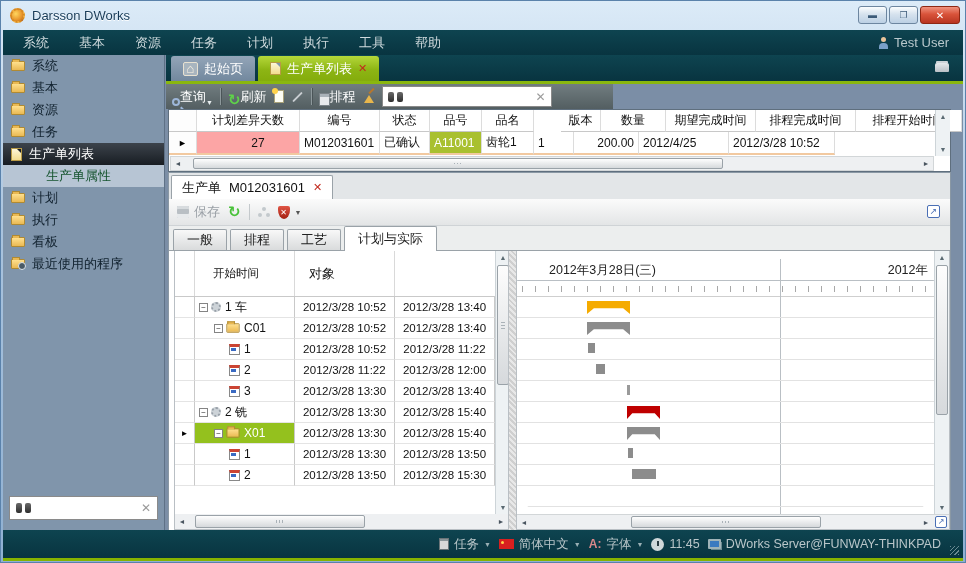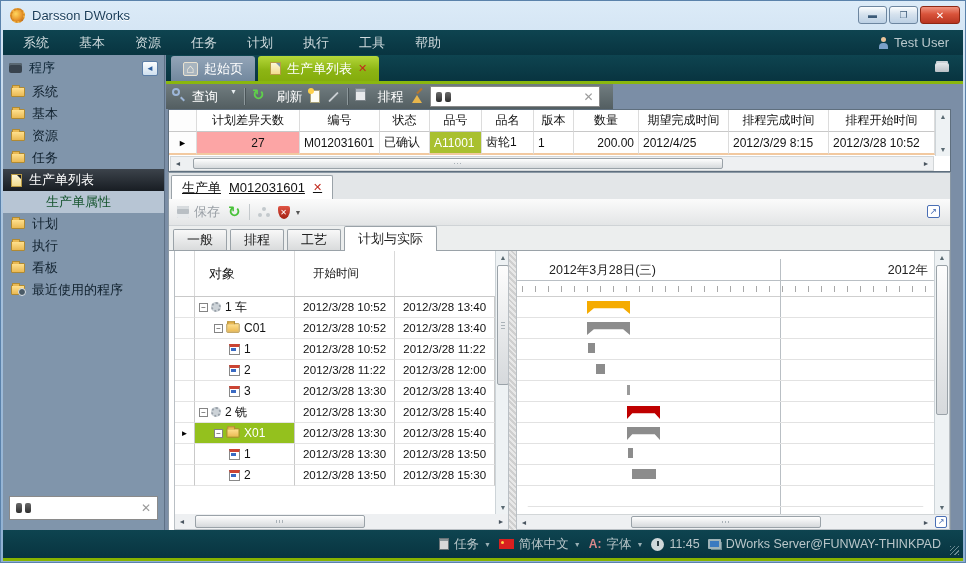--- a/index.html
+++ b/index.html
@@ -59,21 +59,21 @@
   .tab { height:25px; display:flex; align-items:center; gap:6px; padding:0 12px; font-size:13px; color:#fff; border-radius:3px 3px 0 0; margin-right:3px; }
   .tab.inactive { background:linear-gradient(#8fa2b6,#76abb); background:linear-gradient(#93a5b8,#72889e); }
   .tab.active { background:linear-gradient(#b5d83a,#8db514 55%,#84ac0c); }
   .i-home { color:#fbf3e2; font-size:13px; line-height:10px; background:#a8b5bf; border:1px solid #e8e2d2; border-radius:2px; width:15px; height:14px; display:flex; align-items:center; justify-content:center; }
   .x-red { color:#c22a1e; font-size:11px; font-weight:bold; }
   .i-pin { margin-left:auto; margin-right:14px; align-self:center; width:14px; height:9px; background:linear-gradient(#e6e9ec,#b9c0c6); border-radius:2px 2px 1px 1px; box-shadow:0 -3px 0 -1px #cdd3d8; }
   
   .toolbar { position:absolute; top:29px; left:0; right:0; height:25px; background:#7b8ea6; }
   .toolbar-dark { position:absolute; left:0; top:0; width:447px; height:25px; background:linear-gradient(#717d80,#535e61);
       display:flex; align-items:center; gap:7px; padding:0 6px; color:#fff; font-size:13px; }
-  .tb-btn { display:flex; align-items:flex-start; gap:12px; }
+  .tb-btn { display:flex; align-items:flex-end; gap:0; }
   .sep { width:1px; height:17px; background:#8d989b; box-shadow:1px 0 0 #4b5558; }
   .i-mag { width:8px; height:8px; border:2px solid #9db6d8; border-radius:50%; position:relative; flex:none; }
   .i-mag::after { content:""; position:absolute; width:5px; height:2px; background:#9db6d8; transform:rotate(45deg); left:6px; top:8px; }
   .caret { font-size:7px; color:#e8eef0; }
   .i-refresh { color:#5fd24a; font-size:15px; font-weight:bold; line-height:13px; }
   .i-newdoc { width:10px; height:13px; background:#fdfdf4; border:1px solid #a9a27a; position:relative; }
   .i-newdoc::after { content:""; position:absolute; left:-3px; top:-3px; width:6px; height:6px; background:#ffd24a; border-radius:50%; }
   .i-pencil { width:13px; height:2px; background:#c9ced2; transform:rotate(-45deg); border-radius:1px; }
   .i-calc { width:11px; height:13px; background:#e8eaec; border:1px solid #7b8388; box-shadow:inset 0 3px 0 #aab2b8; }
   .i-broom { width:12px; height:12px; position:relative; }
@@ -96,21 +96,21 @@
   .sb-arrow { width:14px; text-align:center; color:#4a5560; font-size:7px; flex:none; }
   .sb-track { position:relative; flex:1; height:100%; }
   .sb-thumb { position:absolute; top:1px; bottom:1px; background:linear-gradient(#fefefe,#d6d9dc); border:1px solid #9aa2a8; border-radius:2px; }
   .sb-thumb::after { content:""; position:absolute; left:50%; top:4px; bottom:4px; width:8px; margin-left:-4px;
       background:repeating-linear-gradient(90deg,#aab2b8 0 1px,transparent 1px 3px); }
   .grid-hscroll { left:1px; top:46px; width:764px; height:15px; }
   
   .detail { position:absolute; top:117px; left:2px; width:783px; bottom:0; background:#f4f4f2; border:1px solid #8a98a4; border-bottom:none; }
   .doc-tabrow { height:26px; background:#e3e6e8; display:flex; align-items:flex-end; padding-left:2px; }
   .doc-tab { height:24px; background:#fff; border:1px solid #9aa2a8; border-bottom:none; border-radius:2px 2px 0 0;
-      display:flex; align-items:center; gap:8px; padding:0 10px; font-size:13px; color:#111;text-decoration:underline; }
+      display:flex; align-items:center; gap:8px; padding:0 10px; font-size:13px; color:#111; }
   .doc-toolbar { height:27px; background:linear-gradient(#fbfbfb,#e3e5e6); border-bottom:1px solid #cfd3d6; display:flex; align-items:center; gap:8px; padding:0 8px; position:relative; }
   .dtb-btn { display:flex; align-items:center; gap:5px; font-size:13px; color:#9aa0a6; }
   .i-floppy { width:12px; height:12px; background:#b9bfc4; border-radius:1px; box-shadow:inset 0 3px 0 #d7dbde, inset 0 -4px 0 #e7eaec; }
   .i-refresh2 { color:#49c23a; font-size:15px; font-weight:bold; }
   .sep2 { width:1px; height:16px; background:#c4c9cc; }
   .i-org { width:12px; height:10px; position:relative; }
   .i-org::before { content:""; position:absolute; top:0; left:4px; width:4px; height:4px; background:#c3c9cd; border-radius:50%; }
   .i-org::after { content:""; position:absolute; bottom:0; left:0; width:4px; height:4px; background:#c3c9cd; border-radius:50%; box-shadow:8px 0 0 #c3c9cd; }
   .i-shield { width:12px; height:13px; background:linear-gradient(#e05545,#a21f10); border-radius:2px 2px 6px 6px / 2px 2px 9px 9px;
       color:#fff; font-size:8px; font-weight:bold; display:flex; align-items:center; justify-content:center; }
@@ -206,25 +206,20 @@
       </div>
     <div class="user">
       <span class="i-person"></span>
       <span>Test User</span>
     </div>
   </div>
 
   <div class="body">
 
     <div class="sidebar">
-      <div class="side-header">
-        <span class="i-programs"></span>
-        <span>程序</span>
-        <span class="collapse-btn">◄</span>
-      </div>
       <div id="side-items">
           <div class="side-item">
             <span class="i-folder"></span>
             <span class="lbl">系统</span>
           </div>
           <div class="side-item">
             <span class="i-folder"></span>
             <span class="lbl">基本</span>
           </div>
           <div class="side-item">
@@ -316,37 +311,36 @@
 
       <div class="grid">
         <div class="grid-table" id="grid-table">
             <div class="g-row g-head">
               <div class="g-cell g-gutter"></div>
               <div class="g-cell" style="width: 103px;">计划差异天数</div>
               <div class="g-cell" style="width: 80px;">编号</div>
               <div class="g-cell" style="width: 50px;">状态</div>
               <div class="g-cell" style="width: 52px;">品号</div>
               <div class="g-cell" style="width: 52px;">品名</div>
-              <div class="g-cell" style="width: 40px;">版本</div>
+              <div class="g-cell" style="width: 40px; margin-left: 27px;">版本</div>
               <div class="g-cell" style="width: 65px;">数量</div>
               <div class="g-cell" style="width: 90px;">期望完成时间</div>
               <div class="g-cell" style="width: 100px;">排程完成时间</div>
               <div class="g-cell" style="width: 106px;">排程开始时间</div>
             </div>
             <div class="g-row g-data">
               <div class="g-cell g-gutter">►</div>
               <div class="g-cell" style="width: 103px; background: #fca5a5; justify-content: center; padding-left: 24px;">27</div>
               <div class="g-cell" style="width: 80px;">M012031601</div>
               <div class="g-cell" style="width: 50px;">已确认</div>
               <div class="g-cell" style="width: 52px; background: rgb(169, 192, 47); color: rgb(255, 255, 255);">A11001</div>
               <div class="g-cell" style="width: 52px;">齿轮1</div>
               <div class="g-cell" style="width: 40px;">1</div>
               <div class="g-cell" style="width: 65px; justify-content: flex-end;">200.00</div>
               <div class="g-cell" style="width: 90px;">2012/4/25</div>
-              <div class="g-cell" style="width: 100px;">2012/3/29 8:15</div>
               <div class="g-cell" style="width: 106px;">2012/3/28 10:52</div>
             </div>
           </div>
         <div class="grid-vscroll">
           <span>▲</span>
           <span>▼</span>
         </div>
         <div class="sb-h grid-hscroll">
           <span class="sb-arrow">◄</span>
           <div class="sb-track">
@@ -388,22 +382,22 @@
             <div class="subtab">工艺</div>
             <div class="subtab active">计划与实际</div>
           </div>
 
         <div class="split">
           <div class="left-pane">
             <div class="lp-main">
               <div class="lp-table" id="tree-table">
                   <div class="t-headrow">
                     <div class="t-hcell t-gutter"></div>
+                    <div class="t-hcell t-time" style="justify-content: flex-start; padding-left: 18px;">开始时间</div>
                     <div class="t-hcell t-obj">对象</div>
-                    <div class="t-hcell t-time" style="justify-content: flex-start; padding-left: 18px;">开始时间</div>
                   </div>
                   <div class="t-row">
                     <div class="t-cell t-gutter"></div>
                     <div class="t-cell t-obj" style="padding-left: 4px;">
                       <span class="t-exp">−</span>
                       <span class="i-gear"></span>
                       <span>1 车</span>
                     </div>
                     <div class="t-cell t-time">2012/3/28 10:52</div>
                     <div class="t-cell t-time">2012/3/28 13:40</div>

